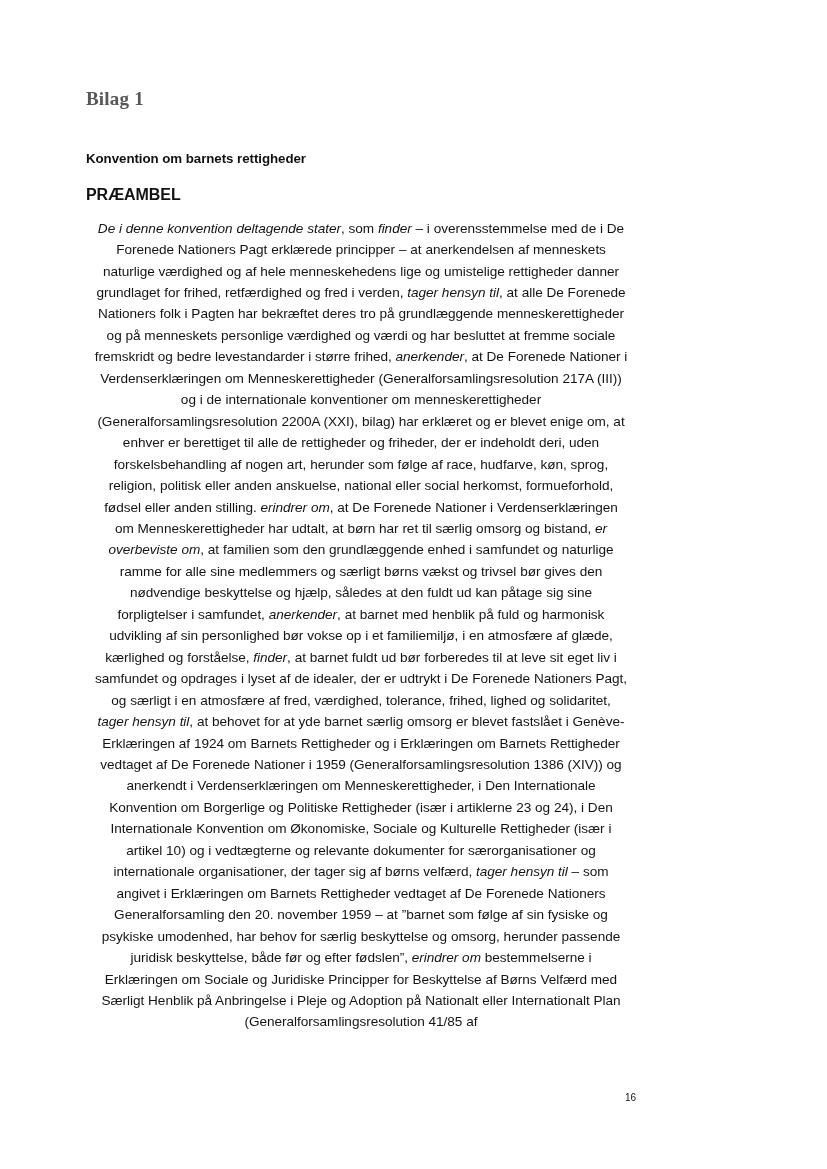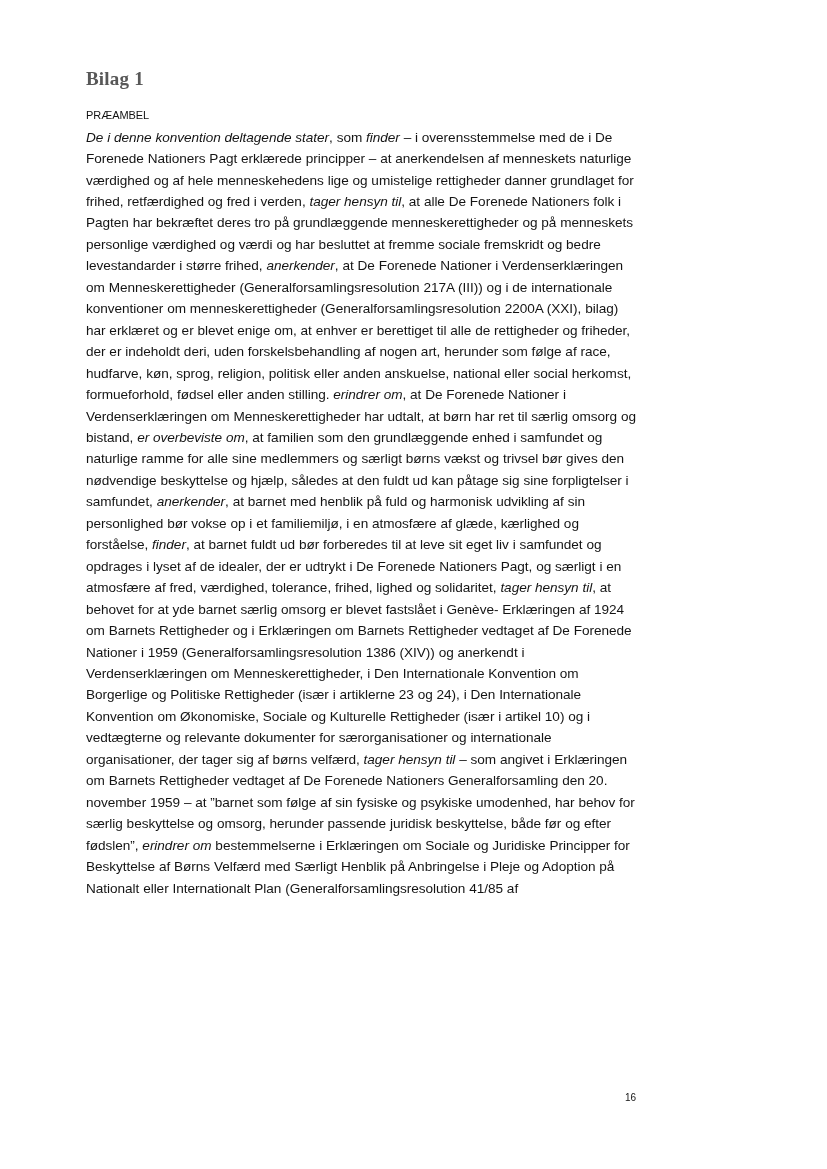--- a/index.html
+++ b/index.html
@@ -29,55 +29,55 @@
   }
 
   
   .doc-label {
     font-family: "Liberation Serif", serif;
     font-size: 19px;
     font-weight: bold;
     color: #585858;
     letter-spacing: 0.2px;
     margin: 0;
-    padding-top: 68px;
+    padding-top: 88px;
     line-height: 1.2;
   }
 
   
   .doc-title {
     font-size: 13.3px;
     font-weight: bold;
     color: #121212;
     margin: 0;
     padding-top: 39px;
     line-height: 1.3;
     letter-spacing: -0.05px;
   }
 
   
   .section-label {
-    font-size: 11px;
-    font-weight: normal;
+    font-size: 16px;
+    font-weight: bold;
     color: #121212;
     margin: 0;
     padding-top: 17px;
     line-height: 1.35;
     letter-spacing: -0.05px;
   }
 
   
   .preamble {
     font-size: 13.6px;
     font-weight: normal;
     color: #141414;
-    margin: 0;
+    margin: 8px;
     padding-top: 4px;
     line-height: 21.45px;
-    text-align: left;
+    text-align: center;
     letter-spacing: -0.04px;
     word-spacing: 0.1px;
     hyphens: none;
   }
 
   .preamble em {
     font-style: italic;
   }
 
   
@@ -94,20 +94,21 @@
 </style>
 </head>
 <body>
 
 <div class="page">
 
   <div class="content">
 
     <h1 class="doc-label">Bilag 1</h1>
 
+    <h2 class="doc-title">Konvention om barnets rettigheder</h2>
 
     <p class="section-label">PRÆAMBEL</p>
 
     <p class="preamble" id="preamble-body"><em>De i denne konvention deltagende stater</em><span>, som </span><em>finder</em><span> – i overensstemmelse med de i De Forenede Nationers Pagt erklærede principper – at anerkendelsen af menneskets naturlige værdighed og af hele menneskehedens lige og umistelige rettigheder danner grundlaget for frihed, retfærdighed og fred i verden, </span><em>tager hensyn til</em><span>, at alle De Forenede Nationers folk i Pagten har bekræftet deres tro på grundlæggende menneskerettigheder og på menneskets personlige værdighed og værdi og har besluttet at fremme sociale fremskridt og bedre levestandarder i større frihed, </span><em>anerkender</em><span>, at De Forenede Nationer i Verdenserklæringen om Menneskerettigheder (Generalforsamlingsresolution 217A (III)) og i de internationale konventioner om menneskerettigheder (Generalforsamlingsresolution 2200A (XXI), bilag) har erklæret og er blevet enige om, at enhver er berettiget til alle de rettigheder og friheder, der er indeholdt deri, uden forskelsbehandling af nogen art, herunder som følge af race, hudfarve, køn, sprog, religion, politisk eller anden anskuelse, national eller social herkomst, formueforhold, fødsel eller anden stilling. </span><em>erindrer om</em><span>, at De Forenede Nationer i Verdenserklæringen om Menneskerettigheder har udtalt, at børn har ret til særlig omsorg og bistand, </span><em>er overbeviste om</em><span>, at familien som den grundlæggende enhed i samfundet og naturlige ramme for alle sine medlemmers og særligt børns vækst og trivsel bør gives den nødvendige beskyttelse og hjælp, således at den fuldt ud kan påtage sig sine forpligtelser i samfundet, </span><em>anerkender</em><span>, at barnet med henblik på fuld og harmonisk udvikling af sin personlighed bør vokse op i et familiemiljø, i en atmosfære af glæde, kærlighed og forståelse, </span><em>finder</em><span>, at barnet fuldt ud bør forberedes til at leve sit eget liv i samfundet og opdrages i lyset af de idealer, der er udtrykt i De Forenede Nationers Pagt, og særligt i en atmosfære af fred, værdighed, tolerance, frihed, lighed og solidaritet, </span><em>tager hensyn til</em><span>, at behovet for at yde barnet særlig omsorg er blevet fastslået i Genève- Erklæringen af 1924 om Barnets Rettigheder og i Erklæringen om Barnets Rettigheder vedtaget af De Forenede Nationer i 1959 (Generalforsamlingsresolution 1386 (XIV)) og anerkendt i Verdenserklæringen om Menneskerettigheder, i Den Internationale Konvention om Borgerlige og Politiske Rettigheder (især i artiklerne 23 og 24), i Den Internationale Konvention om Økonomiske, Sociale og Kulturelle Rettigheder (især i artikel 10) og i vedtægterne og relevante dokumenter for særorganisationer og internationale organisationer, der tager sig af børns velfærd, </span><em>tager hensyn til</em><span> – som angivet i Erklæringen om Barnets Rettigheder vedtaget af De Forenede Nationers Generalforsamling den 20. november 1959 – at ”barnet som følge af sin fysiske og psykiske umodenhed, har behov for særlig beskyttelse og omsorg, herunder passende juridisk beskyttelse, både før og efter fødslen”, </span><em>erindrer om</em><span> bestemmelserne i Erklæringen om Sociale og Juridiske Principper for Beskyttelse af Børns Velfærd med Særligt Henblik på Anbringelse i Pleje og Adoption på Nationalt eller Internationalt Plan (Generalforsamlingsresolution 41/85 af</span></p>
 
   </div>
 
   <div class="page-number">16</div>
 
 </div>

